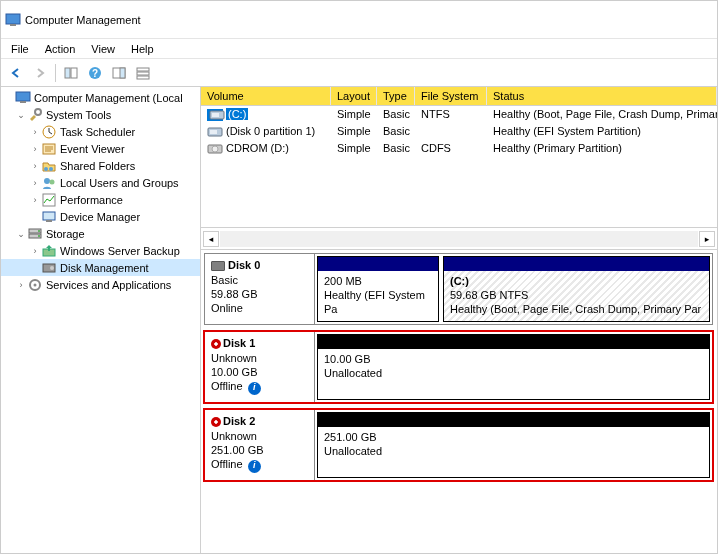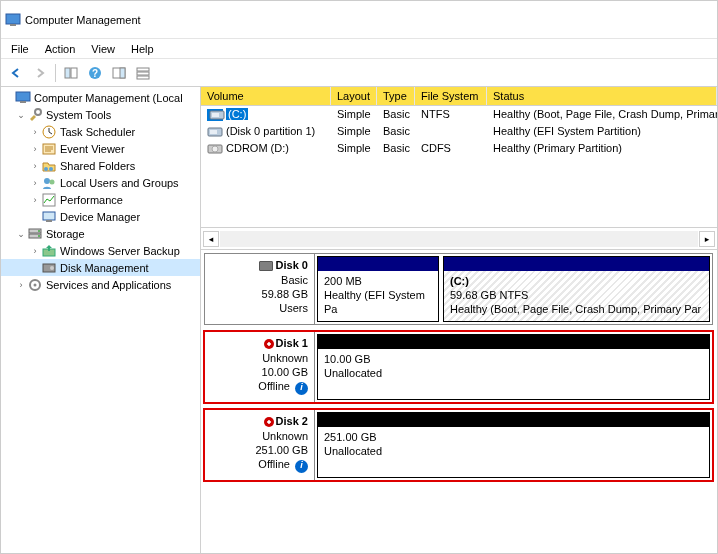--- a/index.html
+++ b/index.html
@@ -25,21 +25,21 @@
 .vl-row { display:flex; padding:1px 0;}
 .vl-row .col { padding:1px 6px; white-space:nowrap; overflow:hidden;}
 .col-vol{width:130px;} .col-layout{width:46px;} .col-type{width:38px;} .col-fs{width:72px;} .col-status{flex:1;}
 .vl-row.sel .col-vol span { background:#0078d7; color:#fff; padding:0 2px;}
 .drive-icon { display:inline-block; width:16px; height:12px; margin-right:3px; vertical-align:middle;}
 .scroll-gap { height:22px; display:flex; align-items:center; border-bottom:1px solid #d0d0d0; padding:0 2px;}
 .scroll-gap .lt, .scroll-gap .rt { width:16px; height:16px; border:1px solid #ccc; display:flex; align-items:center; justify-content:center; font-size:9px;}
 .scroll-gap .track{ flex:1; height:16px; background:#f0f0f0; margin:0 1px;}
 .disk-panel { flex:1; overflow:auto; padding:3px 4px 3px 3px;}
 .disk-row { display:flex; min-height:72px; margin-bottom:6px; border:1px solid #888;}
-.disk-info { width:110px; padding:4px 6px; border-right:1px solid #888; background:#fff; font-size:11px; line-height:1.3;text-align:right;}
+.disk-info { width:110px; padding:4px 6px; border-right:1px solid #888; background:#fff; font-size:11px; line-height:1.3;}
 .disk-info b{font-weight:bold;}
 .disk-parts { flex:1; display:flex;}
 .part { border:1px solid #000; margin:2px; position:relative; display:flex; flex-direction:column;}
 .part-header { height:14px;}
 .part-header.navy{background:#000080;} .part-header.black{background:#000;}
 .part-body { padding:4px 6px; font-size:11px; line-height:1.25; flex:1;}
 .part.hatched .part-body { background: repeating-linear-gradient(135deg,#fff,#fff 3px,#e8e8e8 3px,#e8e8e8 5px);}
 .highlighted { outline:2px solid #d00; outline-offset:-1px;}
 .info-badge { display:inline-flex; width:13px; height:13px; border-radius:50%; background:#0066cc; color:#fff; align-items:center; justify-content:center; font-size:9px; font-weight:bold; font-style:italic; margin-left:2px;}
 .disk-status-icon { display:inline-block; width:10px; height:10px; border-radius:50%; margin-right:2px; vertical-align:middle;}
@@ -276,21 +276,21 @@
     </div>
 
     <div class="scroll-gap">
       <div class="lt">◂</div>
       <div class="track"></div>
       <div class="rt">▸</div>
     </div>
 
     <div class="disk-panel" id="disk-panel">
         <div class="disk-row">
-          <div class="disk-info"><span class="disk-drive-svg"></span><b>Disk 0</b><br><span>Basic</span><br><span>59.88 GB</span><br><span>Users</span> </div>
+          <div class="disk-info"><span class="disk-drive-svg"></span><b>Disk 0</b><br><span>Basic</span><br><span>59.88 GB</span><br><span>Online</span> </div>
           <div class="disk-parts">
             <div class="part" style="width: 122px;">
               <div class="part-header navy"></div>
               <div class="part-body"><span>200 MB</span><br><span>Healthy (EFI System Pa</span></div>
             </div>
             <div class="part hatched" style="flex: 1 1 0%;">
               <div class="part-header navy"></div>
               <div class="part-body"><b>(C:)</b><br><span>59.68 GB NTFS</span><br><span>Healthy (Boot, Page File, Crash Dump, Primary Par</span></div>
             </div>
           </div>

